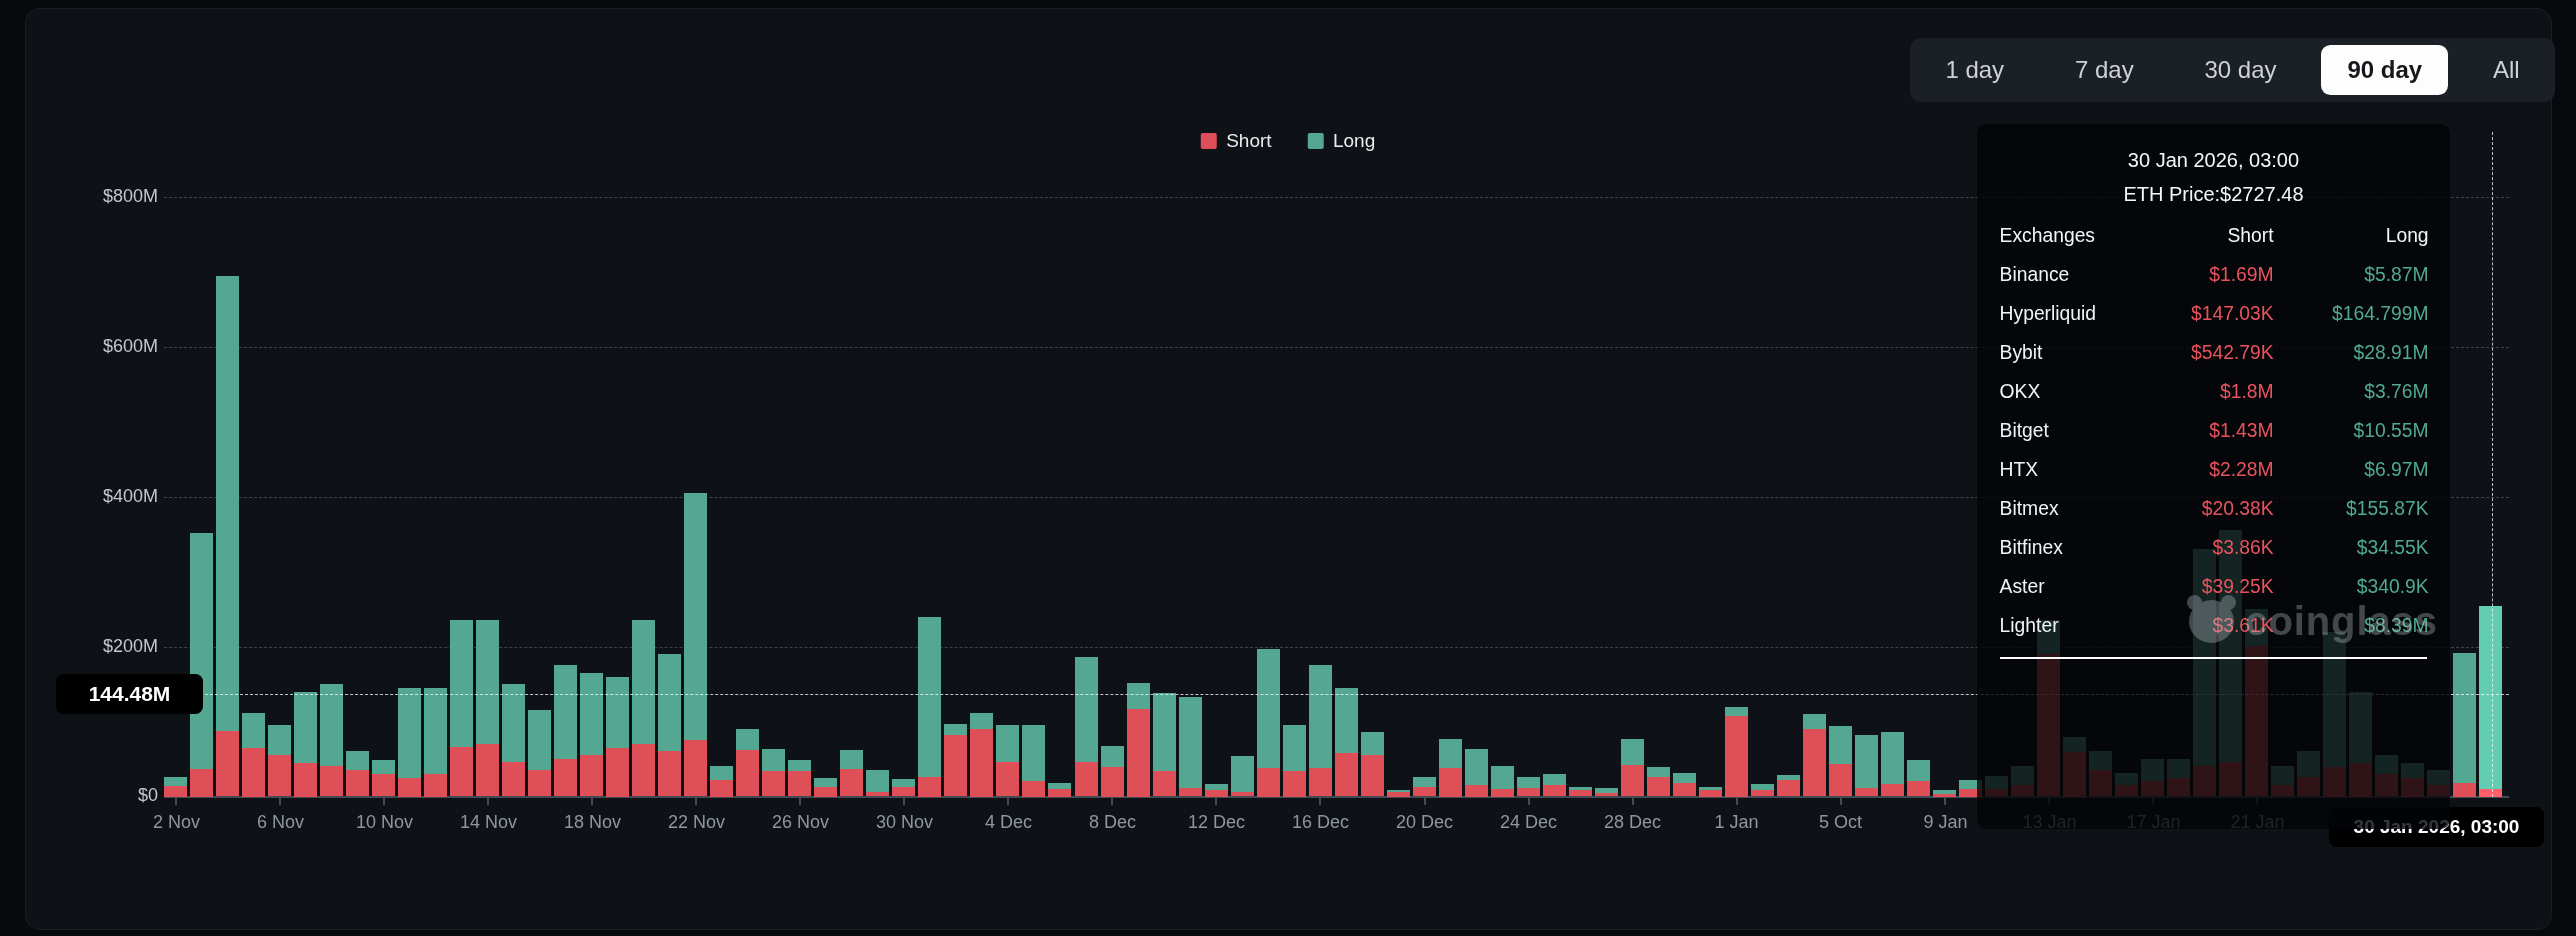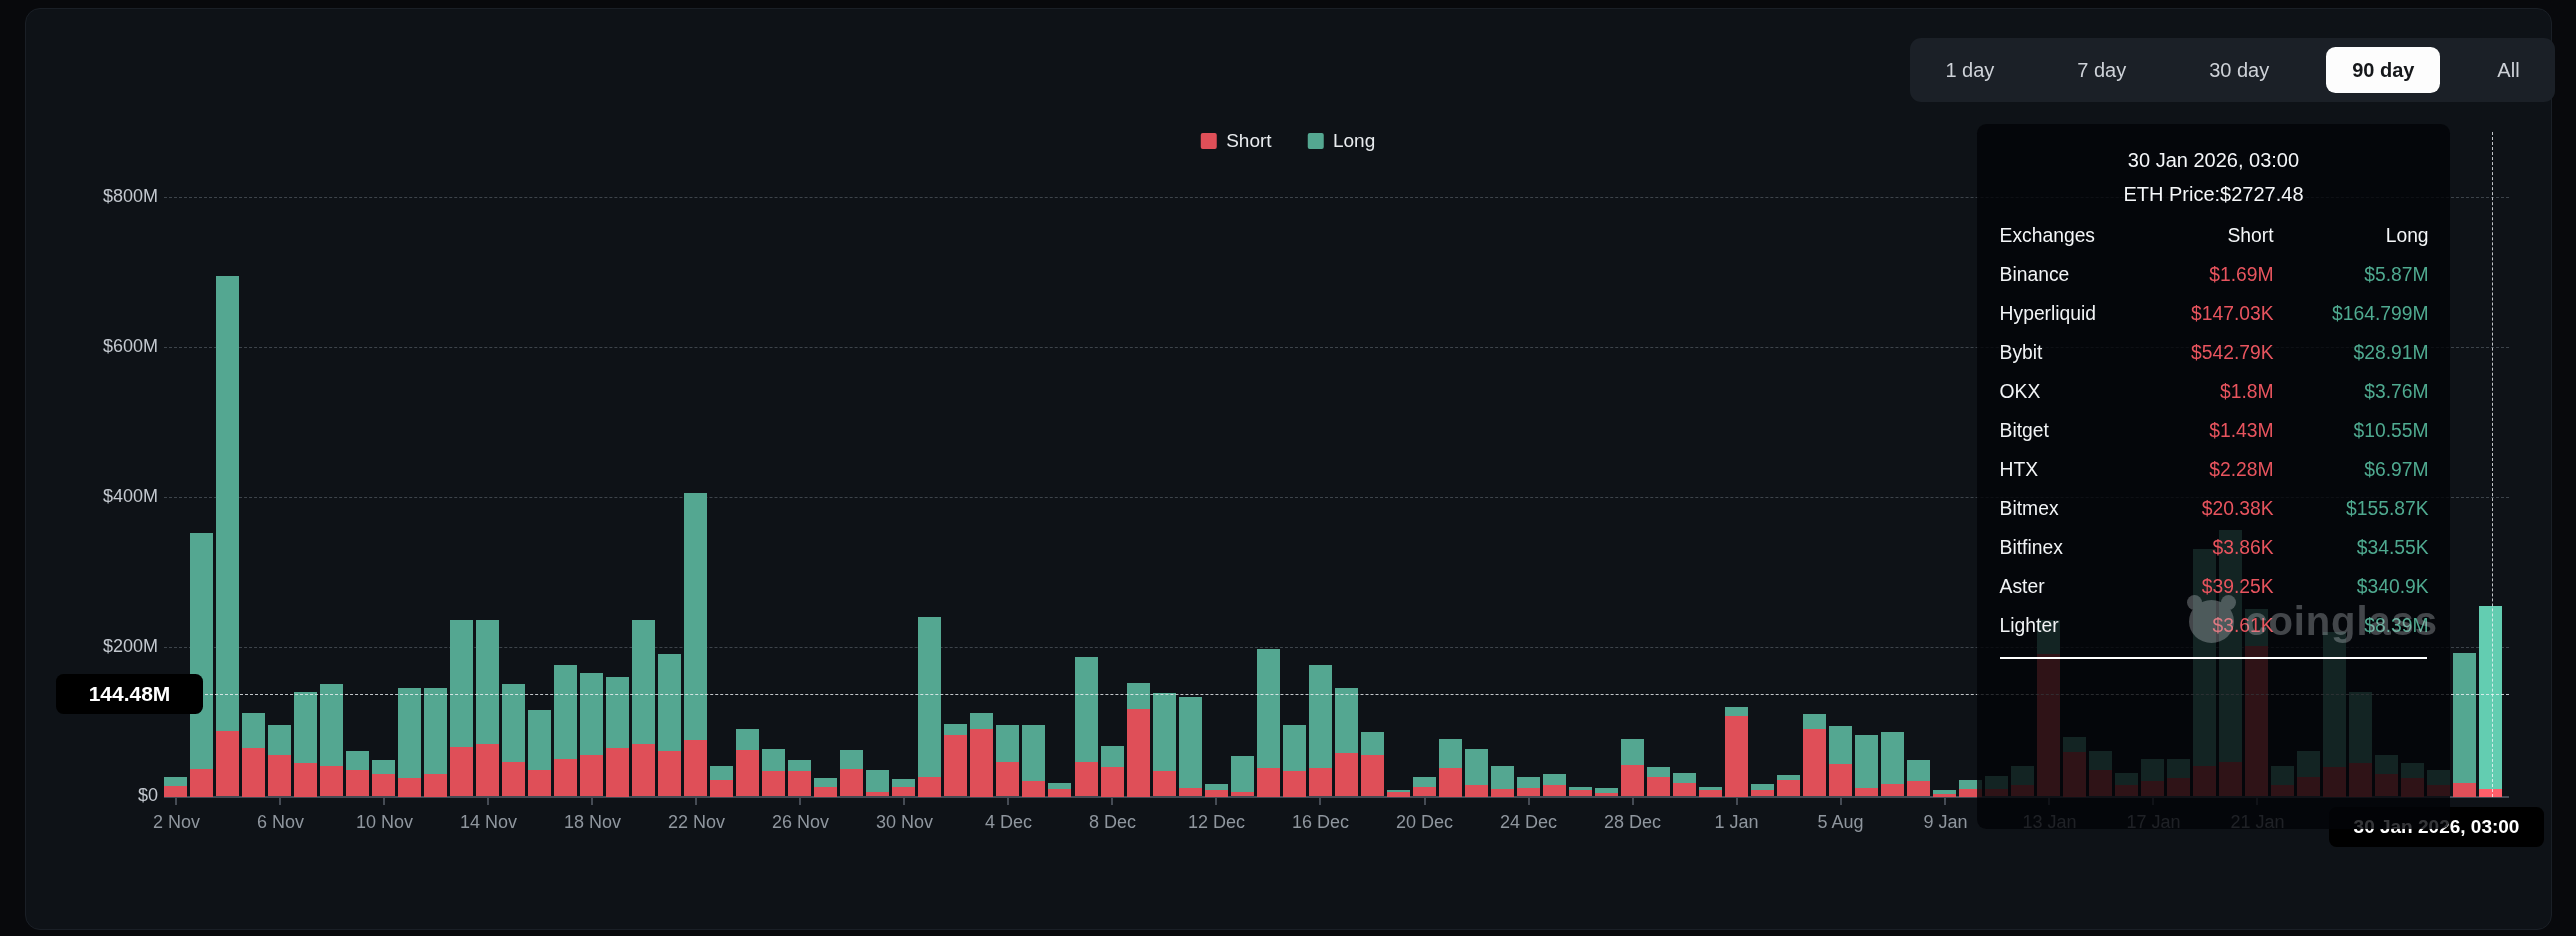--- a/index.html
+++ b/index.html
@@ -1,21 +1,21 @@
 <!DOCTYPE html>
 <html style="font-size:15px"><head>
 <meta charset="utf-8">
 <style>
   html,body{margin:0;padding:0;background:#08090c;font-family:"Liberation Sans","DejaVu Sans",sans-serif;}
   .stage{position:relative;width:2576px;height:937px;overflow:hidden;background:#08090c;}
   .card-bg{position:absolute;left:24.5px;top:7.5px;right:24.5px;bottom:7.5px;background:#0e1217;border:0.9px solid #1a1f26;border-radius:15px;}
   .page-title{position:absolute;left:45px;top:22.6px;font-size:29px;font-weight:700;color:#eef1f5;letter-spacing:0.2px;z-index:4;}
   
   .range-group{position:absolute;left:1910px;top:38px;width:645px;height:64px;background:#1b2027;border-radius:11.3px;display:flex;align-items:center;justify-content:space-between;padding:0 9.4px;box-sizing:border-box;z-index:4;}
-  .range-btn{padding:11.3px 26px;font-size:20px;color:#ced2d8;border-radius:9.4px;cursor:pointer;white-space:nowrap;}
+  .range-btn{padding:11.3px 26px;font-size:24px;color:#ced2d8;border-radius:9.4px;cursor:pointer;white-space:nowrap;}
   .range-btn.selected{background:#fdfdfd;color:#15171a;font-weight:700;}
   
   .legend{position:absolute;left:1288px;top:130px;transform:translateX(-50%);display:flex;gap:36px;z-index:4;}
   .legend-item{display:flex;align-items:center;gap:9.4px;}
   .legend-item .sw{width:16px;height:16px;border-radius:1.9px;display:inline-block;}
   .legend-item span:last-child{color:#e9ecef;font-size:19px;}
   
   .chart{position:absolute;inset:0;z-index:2;}
   .ylab{position:absolute;width:123px;right:2418px;text-align:right;font-size:18px;color:#c3c8cf;z-index:3;}
   .gridline{position:absolute;left:164px;width:2345px;height:0;border-top:1.9px dashed rgba(140,150,160,0.38);z-index:1;}
@@ -108,21 +108,21 @@
       <div class="xlab" style="left: 1259px;">16 Dec</div>
       <div class="xtick" style="left: 1319px;"></div>
       <div class="xlab" style="left: 1363px;">20 Dec</div>
       <div class="xtick" style="left: 1424px;"></div>
       <div class="xlab" style="left: 1467px;">24 Dec</div>
       <div class="xtick" style="left: 1528px;"></div>
       <div class="xlab" style="left: 1571px;">28 Dec</div>
       <div class="xtick" style="left: 1632px;"></div>
       <div class="xlab" style="left: 1675px;">1 Jan</div>
       <div class="xtick" style="left: 1736px;"></div>
-      <div class="xlab" style="left: 1779px;">5 Aug</div>
+      <div class="xlab" style="left: 1779px;">5 Oct</div>
       <div class="xtick" style="left: 1840px;"></div>
       <div class="xlab" style="left: 1884px;">9 Jan</div>
       <div class="xtick" style="left: 1944px;"></div>
       <div class="xlab" style="left: 1988px;">13 Jan</div>
       <div class="xtick" style="left: 2048px;"></div>
       <div class="xlab" style="left: 2092px;">17 Jan</div>
       <div class="xtick" style="left: 2152px;"></div>
       <div class="xlab" style="left: 2196px;">21 Jan</div>
       <div class="xtick" style="left: 2256px;"></div>
       <div class="bar" style="left: 164px; top: 777px; height: 19.5px;">

